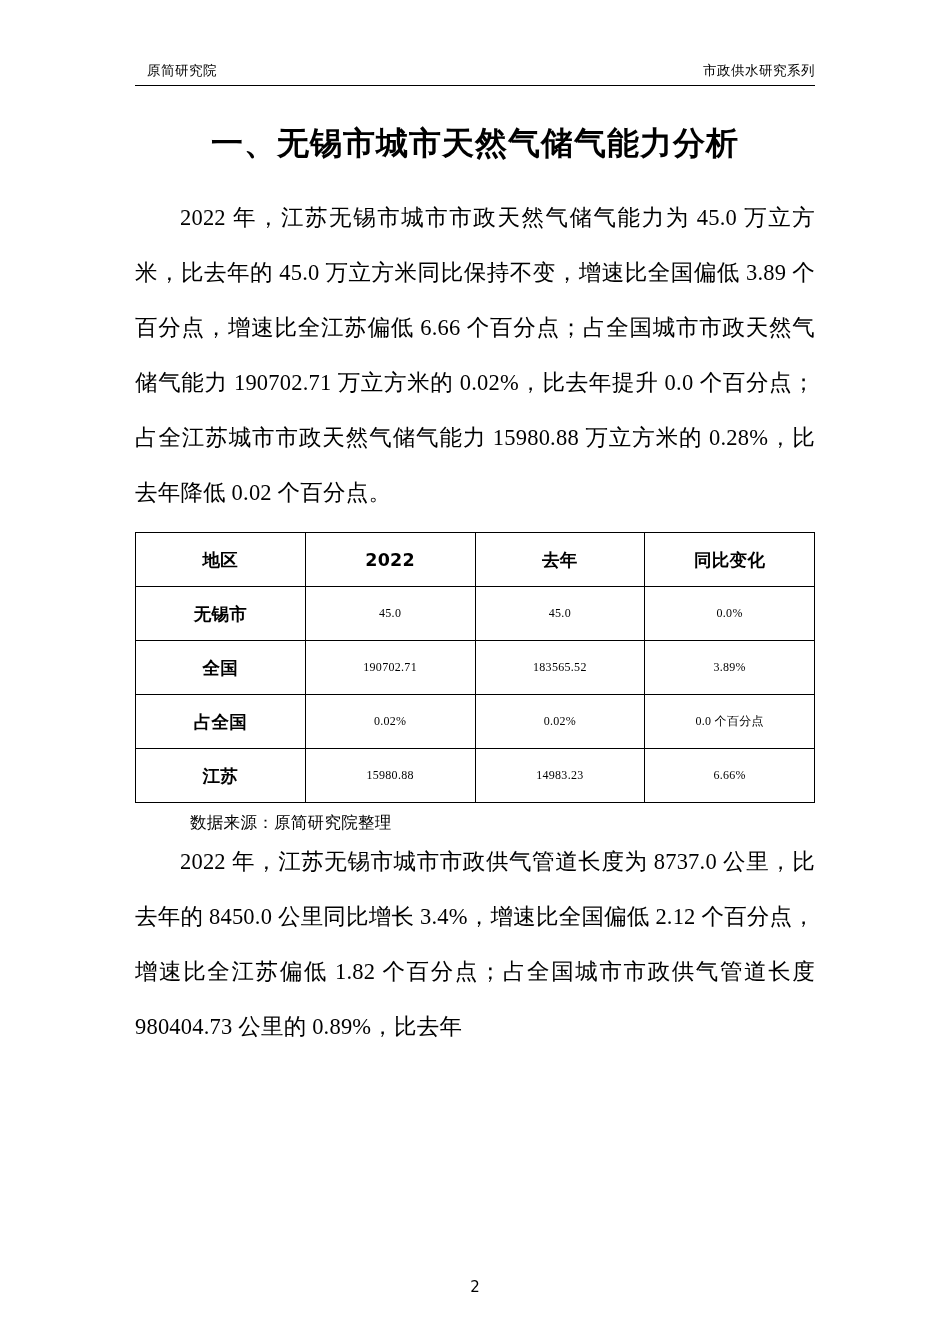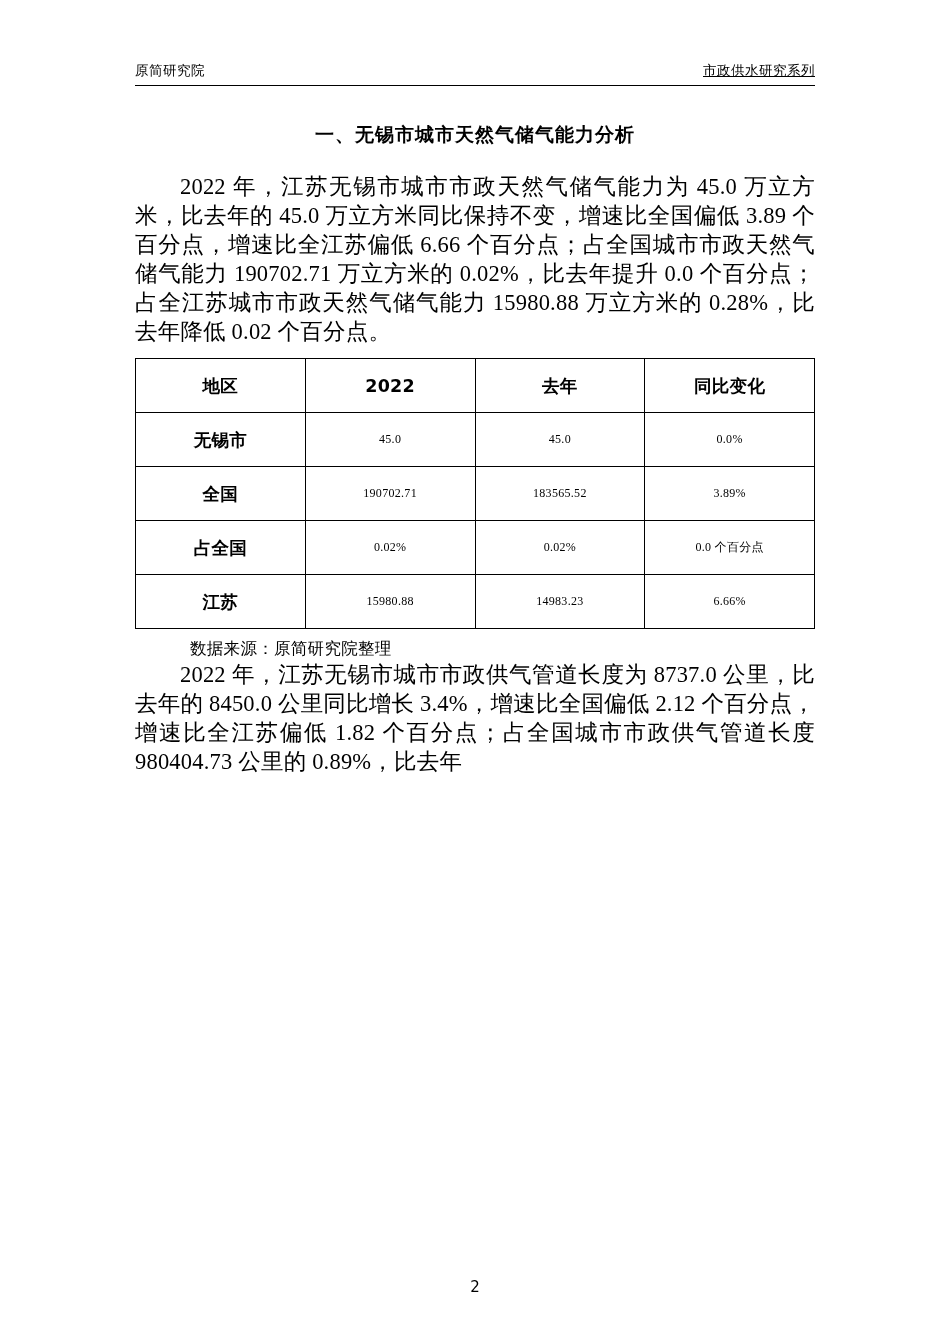--- a/index.html
+++ b/index.html
@@ -27,41 +27,41 @@
     display: flex;
     justify-content: space-between;
     align-items: flex-end;
     font-family: "DejaVu Sans", "Liberation Sans", sans-serif;
     font-size: 13.5px;
     letter-spacing: 0.5px;
     padding-bottom: 5px;
     border-bottom: 1.2px solid #000;
     margin-bottom: 36px;
   }
-  .header-left { font-weight: 500; }
-  .header-right { font-weight: 500; text-decoration: underline; }
+  .header-left { font-weight: 500; margin-left: 12px; }
+  .header-right { font-weight: 500; }
 
   
   h1.section-title {
     font-family: "DejaVu Sans", "Liberation Sans", sans-serif;
-    font-size: 19px;
+    font-size: 32px;
     font-weight: bold;
     text-align: center;
     margin: 26px 0 24px 0;
     letter-spacing: 1px;
   }
   h1.section-title.second {
     margin-top: 42px;
     margin-bottom: 20px;
   }
 
   
   p.body-text {
     font-size: 22.5px;
-    line-height: 29px;
+    line-height: 55px;
     text-align: justify;
     text-justify: inter-ideograph;
     text-indent: 2em;
     margin: 0 0 12px 0;
     letter-spacing: 0.2px;
   }
 
   
   .table-caption {
     font-size: 16px;

